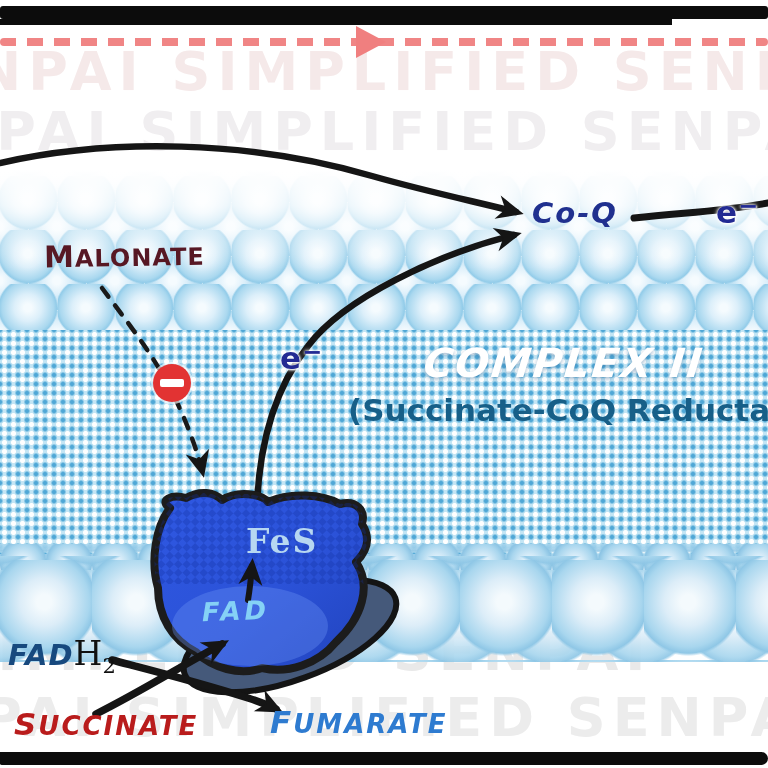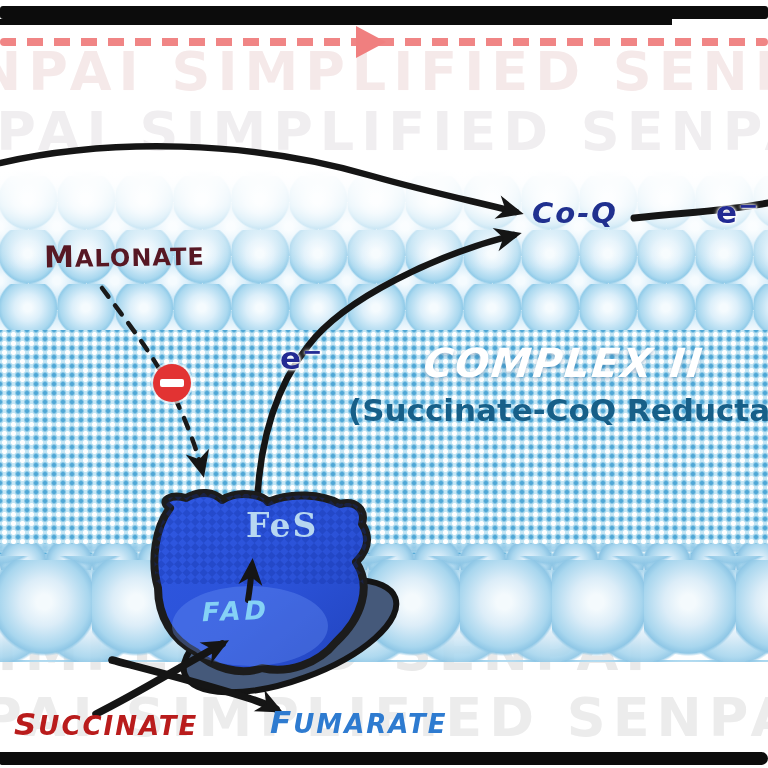--- a/index.html
+++ b/index.html
@@ -103,21 +103,21 @@
   .complex-title {
     left:424px; top:340px; font:italic 800 40px "DejaVu Sans", sans-serif;
     color:#ffffff; letter-spacing:2px; transform:skewX(-6deg);
     text-shadow:0 2px 4px rgba(50,105,150,.45);
   }
   .complex-subtitle {
     left:348px; top:392px; width:420px; overflow:hidden;
     font:600 31px "DejaVu Sans", sans-serif; color:#175f88; letter-spacing:0;
   }
   .fes {
-    left:246px; top:506px; font:700 33px "DejaVu Serif", serif;
+    left:246px; top:522px; font:700 33px "DejaVu Serif", serif;
     color:#b7d7f1; letter-spacing:2px;
   }
   .fad {
     left:202px; top:596px; font:italic 800 26px "DejaVu Sans", sans-serif;
     color:#85d1f6; letter-spacing:4px; transform:rotate(-2deg);
   }
   .fadh2 { left:8px; top:634px; }
   .fadh2 .fad-part { font:italic 800 29px "DejaVu Sans", sans-serif; color:#17497e; letter-spacing:1px; }
   .fadh2 .h-part   { font:400 33px "DejaVu Serif", serif; color:#101010; }
   .fadh2 .sub-part { font:400 21px "DejaVu Serif", serif; color:#101010; vertical-align:-8px; }
@@ -228,17 +228,20 @@
 
   <div class="e-badge e1"><span>e</span><sup>−</sup></div>
   <div class="e-badge e2"><span>e</span><sup>−</sup></div>
 
   <div class="label complex-title">COMPLEX II</div>
   <div class="label complex-subtitle">(Succinate-CoQ Reductase</div>
 
   <div class="label fes">FeS</div>
   <div class="label fad">FAD</div>
 
+  <div class="label fadh2">
+    <span class="fad-part">FAD</span><span class="h-part">H</span><span class="sub-part">2</span>
+  </div>
 
   <div class="label succinate">SUCCINATE</div>
   <div class="label fumarate">FUMARATE</div>
 
 </div>
 
 </body></html>

